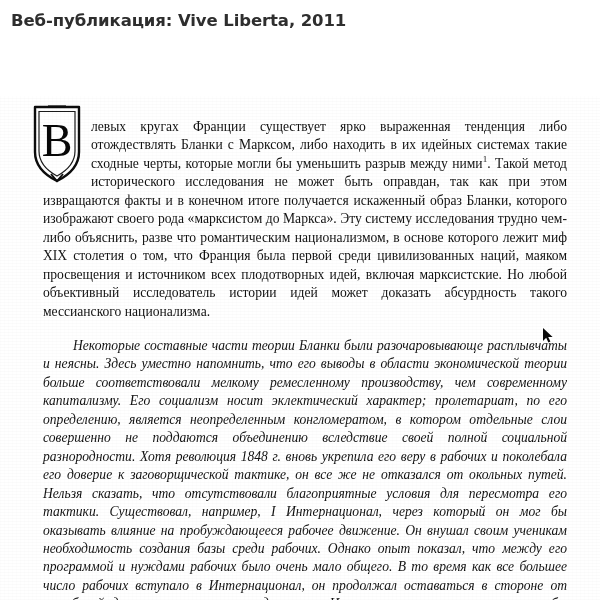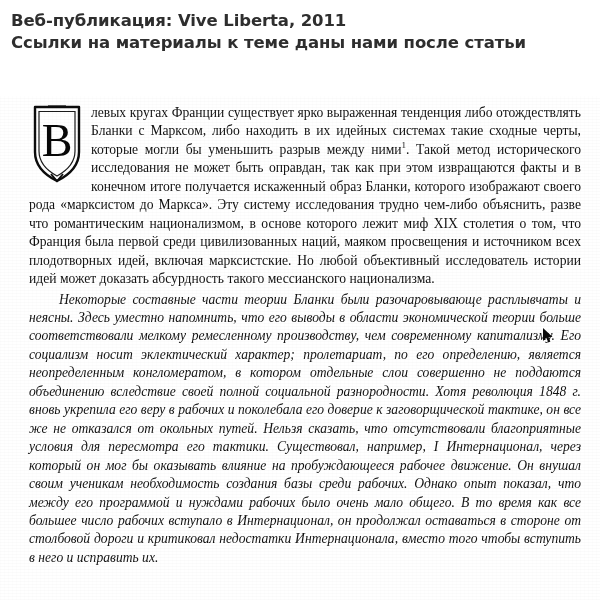--- a/index.html
+++ b/index.html
@@ -60,21 +60,21 @@
     width: 556px;
     font-family: "Liberation Serif", "DejaVu Serif", serif;
     font-size: 13.6px;
     line-height: 18.45px;
     color: #121212;
     text-align: justify;
     text-justify: inter-word;
     -webkit-font-smoothing: none;
   }
   .body-text p {
-    margin: 2px;
+    margin: 16px;
   }
   .body-text p.indent {
     text-indent: 30px;
     font-style: italic;
   }
   .fn {
     font-size: 9px;
     vertical-align: super;
     line-height: 0;
   }
@@ -98,21 +98,20 @@
     width: 11px;
     height: 15px;
     pointer-events: none;
   }
 </style>
 </head>
 <body>
 
 <div class="header">
   <div class="header-line">Веб-публикация: Vive Liberta, 2011</div>
-  <div class="header-line">Ссылки на материалы к теме даны нами после статьи</div>
 </div>
 
 <div class="scan">
 
   <div class="body-text">
 
     <span class="dropcap">
       <svg width="52" height="80" viewBox="0 0 52 80" xmlns="http://www.w3.org/2000/svg">
 
         <path d="M4,3 L48,3 L48,48 C48,60 40,70 26,77 C12,70 4,60 4,48 Z" fill="#ffffff" stroke="#0d0d0d" stroke-width="2.4" stroke-linejoin="round"></path>

